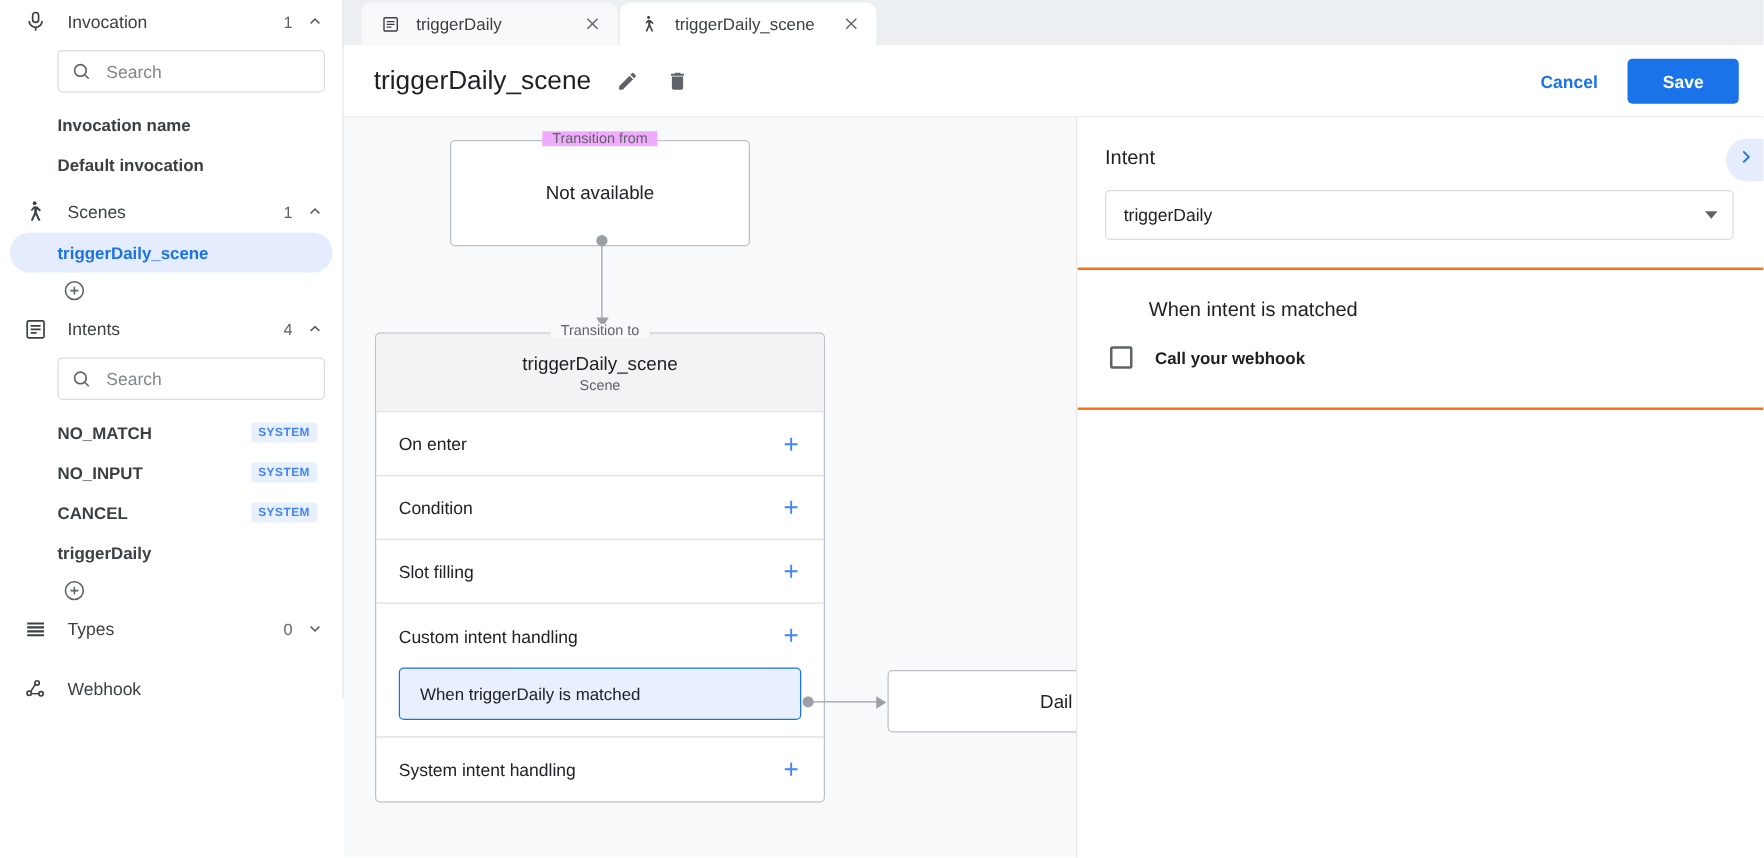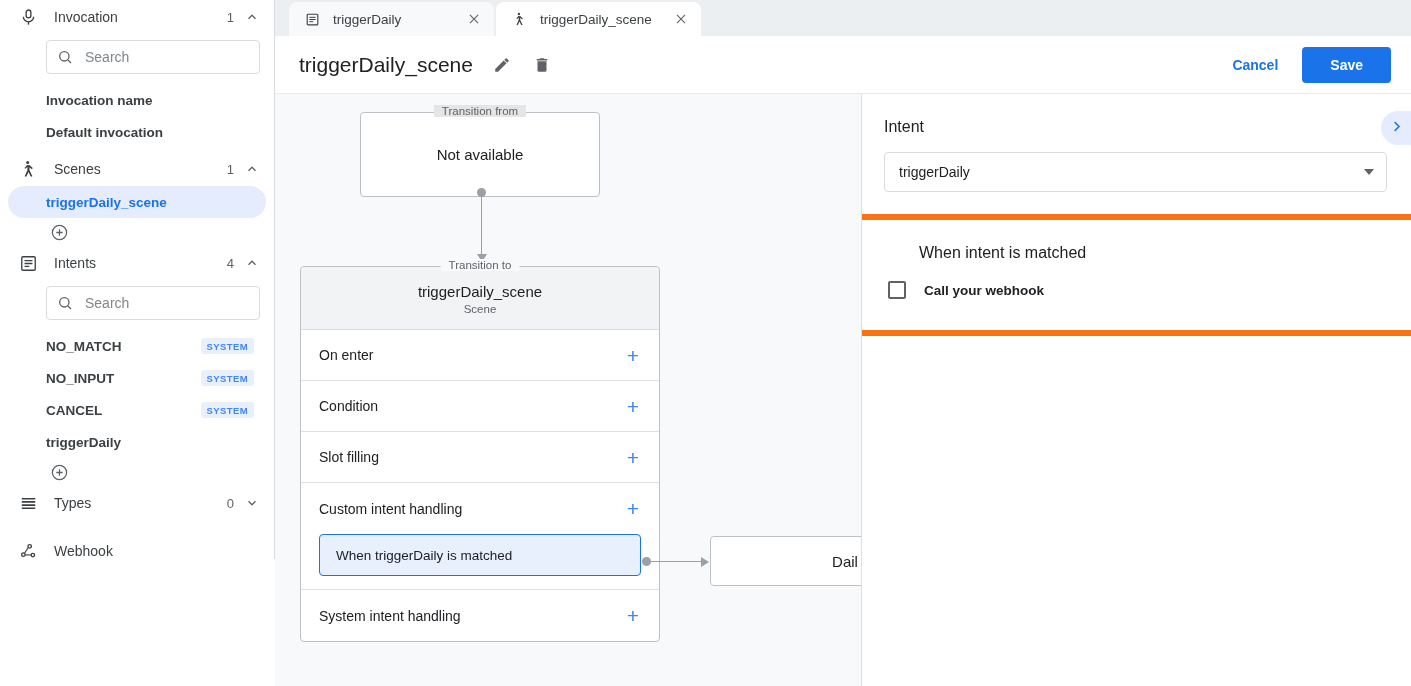--- a/index.html
+++ b/index.html
@@ -150,21 +150,21 @@
     background: #fff;
   }
   .flegend {
     position: absolute; top: -8px; left: 50%;
     transform: translateX(-50%);
     background: #f8f9fa;
     padding: 0 8px;
     font-size: 11.5px; color: #5f6368;
     white-space: nowrap;
   }
-  .flegend.on-white { background: #e5e5e5; }
+  .flegend.on-white { background: #f0abfc; }
 
   #node-from { left: 85px; top: 18px; width: 240px; height: 85px; }
   #node-from .inner {
     height: 100%; display: flex; align-items: center; justify-content: center;
     font-size: 15px; color: #202124;
   }
 
   #node-scene { left: 25px; top: 172px; width: 360px; background: #fff; }
   .scene-head {
     background: #f1f3f4;
@@ -225,21 +225,21 @@
     border-left: 8px solid #9aa0a6;
   }
 
   
   .panel {
     flex: 0 0 549px; width: 549px;
     background: #fff;
     overflow: hidden;
     position: relative;
   }
-  .psec { padding: 24px 24px 22px 22px; border-bottom: 6px solid #f97316; }
+  .psec { padding: 24px 24px 22px 22px; border-bottom: 2px solid #f97316; }
   .psec.last { border-bottom: none; }
   .psec h2 { margin: 0 0 16px 0; font-size: 16px; font-weight: normal; color: #202124; }
   .psec h2.tight { margin-bottom: 10px; margin-left: 35px; }
   .phelp { font-size: 12.5px; color: #5f6368; line-height: 1.5; margin: 0 0 20px 0; max-width: 500px; }
   .select {
     height: 40px; border: 1px solid #dadce0; border-radius: 4px;
     display: flex; align-items: center; padding: 0 12px 0 14px;
     font-size: 14px; color: #202124; cursor: pointer; background:#fff;
   }
   .select .sv { flex: 1 1 auto; }

